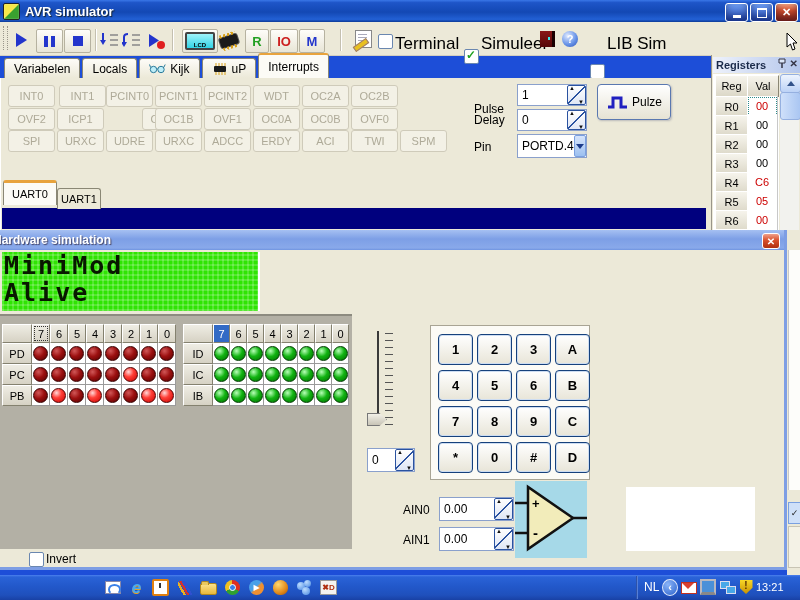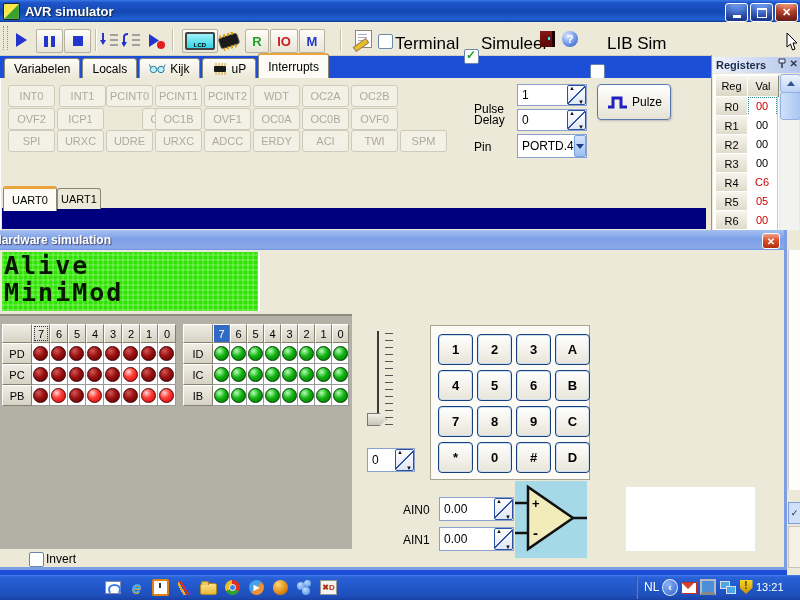--- a/index.html
+++ b/index.html
@@ -381,21 +381,21 @@
       </div>
     </div>
   <div class="pulze-btn">
     <svg width="22" height="16">
         <path d="M2 13h5V4h8v9h6" stroke="#2020c0" stroke-width="3" fill="none"></path>
       </svg>
     <span>Pulze</span>
     </div>
 
   <div id="uart-tabs">
-      <div class="abs uart-tab active" style="left: 3px; top: 186px; width: 52px; height: 22px; z-index: 2;">UART0</div>
+      <div class="abs uart-tab active" style="left: 3px; top: 180px; width: 52px; height: 22px; z-index: 2;">UART0</div>
       <div class="abs uart-tab" style="left: 57px; top: 188px; width: 42px; height: 20px; z-index: 2;">UART1</div>
     </div>
   <div class="abs uart-term"></div>
 
   <div class="abs reg-panel">
     <div class="reg-title">
       <span>Registers</span>
       <span class="ricons">
         <svg width="9" height="11">
             <path d="M1 1h6v4H1z" fill="#dce6f8" stroke="#334"></path>
@@ -438,22 +438,22 @@
       <div class="frag"></div>
   </div>
 
   <div class="abs hw-win">
     <div class="hw-title">
       <span>Hardware simulation</span>
     </div>
     <div class="hw-close">✕</div>
 
     <div class="lcd">
+      <div>MiniMod</div>
       <div>Alive</div>
-      <div>MiniMod</div>
     </div>
 
     <div class="gray-panel"></div>
     <div class="ledgrid" id="red-grid" style="left:2px;top:94px;grid-template-columns:30px repeat(8,18px);grid-template-rows:19px repeat(3,21px);">
         <div class="corner"></div>
         <div class="hdr-cell focus">7</div>
         <div class="hdr-cell">6</div>
         <div class="hdr-cell">5</div>
         <div class="hdr-cell">4</div>
         <div class="hdr-cell">3</div>

